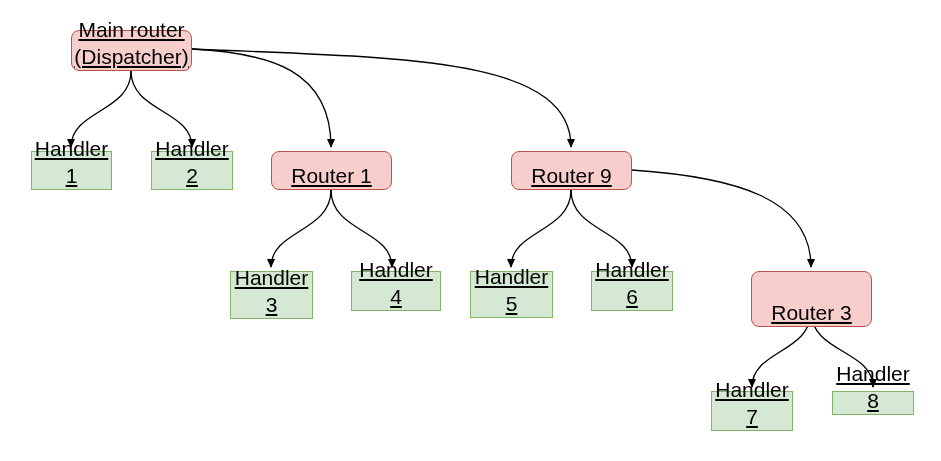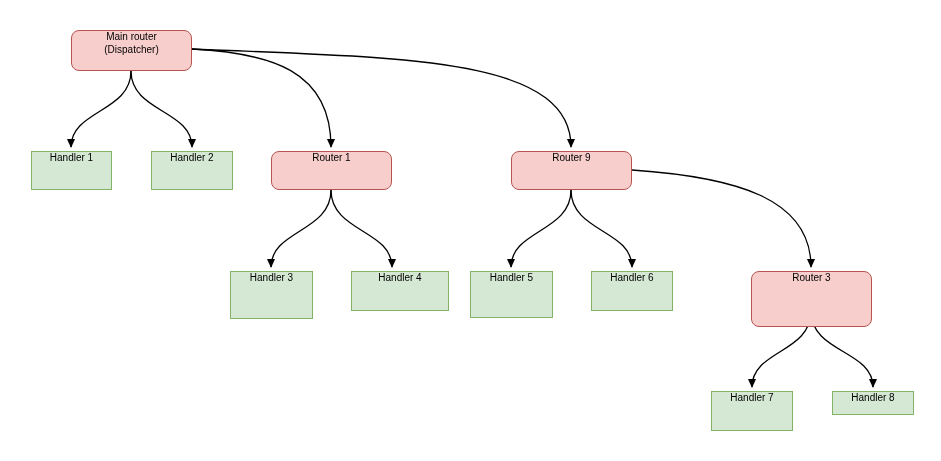--- a/index.html
+++ b/index.html
@@ -27,27 +27,28 @@
     stroke: var(--edge, #000000);
     stroke-width: 1.3;
   }
   .arrowhead {
     fill: var(--edge, #000000);
     stroke: none;
   }
   .node {
     position: absolute;
     display: flex;
-    align-items: flex-start;
+    align-items: flex-end;
     justify-content: center;
     box-sizing: border-box;
     text-align: center;
-    font-size: 10px;
+    font-size: 21px;
     line-height: 1.26;
     color: var(--text, #000000);
+    text-decoration: underline;
   }
   .node .label {
     white-space: pre-line;
   }
   .node.router {
     background: var(--router-fill, #f8cecc);
     border: 1.5px solid var(--router-border, #b85450);
     border-radius: 8px;
   }
   .node.handler {
@@ -97,21 +98,21 @@
   </div>
 
   <div class="node router" style="left:511px; top:151px; width:121px; height:39px;">
     <span class="label">Router 9</span>
   </div>
 
   <div class="node handler" style="left:230px; top:271px; width:83px; height:48px;">
     <span class="label">Handler 3</span>
   </div>
 
-  <div class="node handler" style="left:351px; top:271px; width:98px; height:40px;">
+  <div class="node handler" style="left:351px; top:271px; width:90px; height:40px;">
     <span class="label">Handler 4</span>
   </div>
 
   <div class="node handler" style="left:470px; top:271px; width:83px; height:47px;">
     <span class="label">Handler 5</span>
   </div>
 
   <div class="node handler" style="left:591px; top:271px; width:82px; height:40px;">
     <span class="label">Handler 6</span>
   </div>

